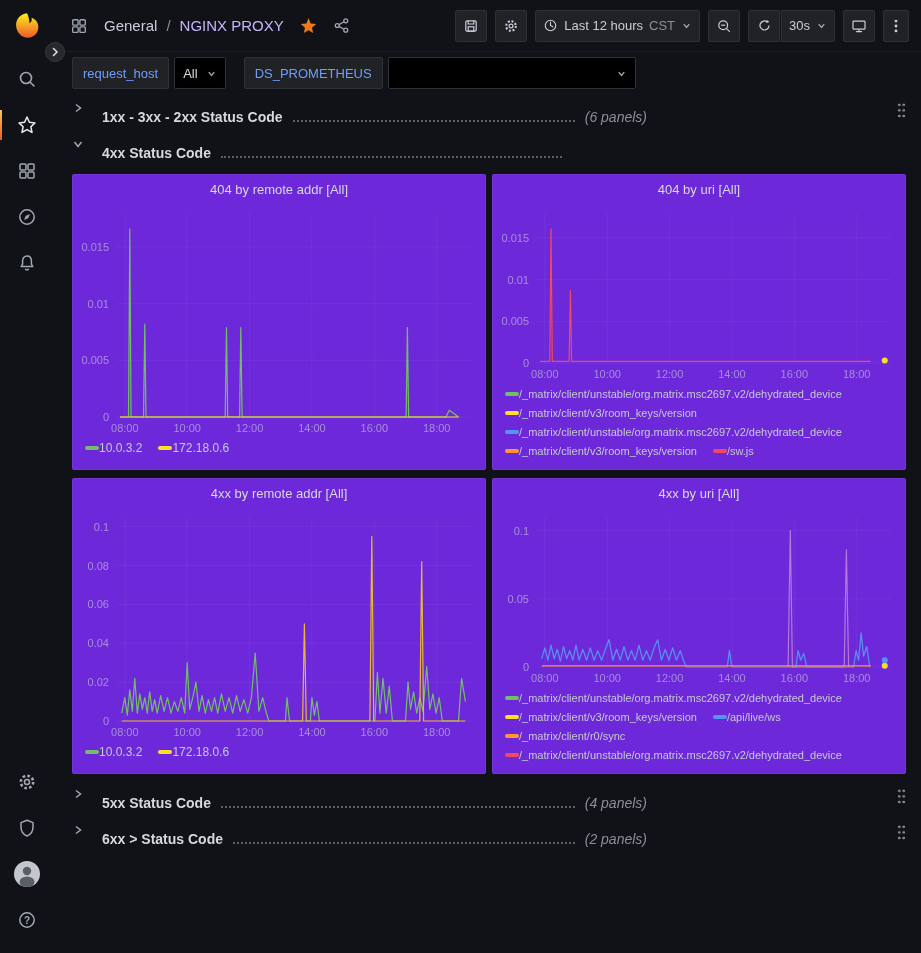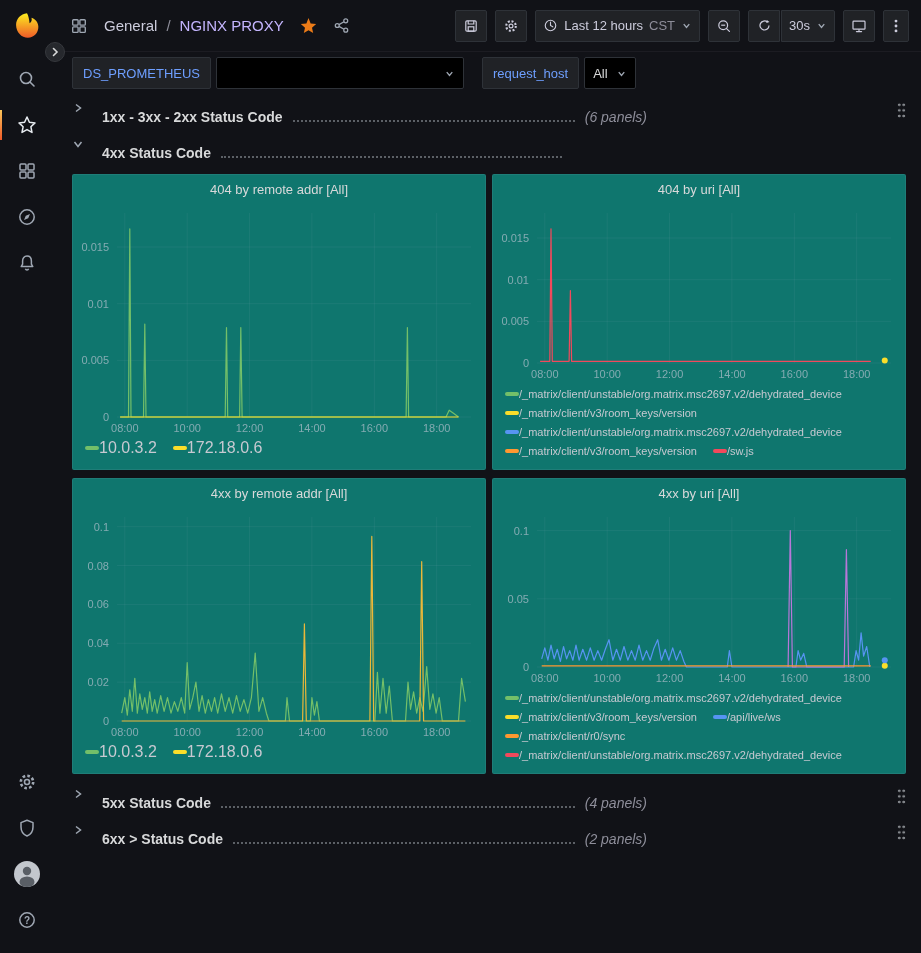--- a/index.html
+++ b/index.html
@@ -84,35 +84,35 @@
   .panel-count { font-size: 14px; font-style: italic; color: #8e8e9a; white-space: nowrap; }
   .drag {
     margin-left: auto; width: 9px; height: 17px;
     background-image: radial-gradient(circle, #84878c 1.2px, transparent 1.5px);
     background-size: 4.5px 5.6px; cursor: grab;
   }
 
   
   .grid { display: grid; grid-template-columns: 414px 414px; gap: 8px 6px; margin: 4px 0 14px; }
   .panel {
-    height: 296px; background: #0f766e; border: 1px solid rgba(204,204,220,0.09);
+    height: 296px; background: #6d28d9; border: 1px solid rgba(204,204,220,0.09);
     border-radius: 2px; display: flex; flex-direction: column; overflow: hidden;
   }
   .panel-header {
     height: 28px; flex: none; display: flex; align-items: center; justify-content: center;
     font-size: 13px; color: #d8d9da; cursor: pointer;
   }
   .chart { width: 100%; flex: none; }
   .chart.tall { height: 234px; }
   .chart.short { height: 180px; }
   .legend {
     flex: 1; overflow: hidden; display: flex; flex-wrap: wrap; align-content: flex-start;
     column-gap: 16px; row-gap: 3px; padding: 3px 12px; line-height: 16px; color: #c7c9d1;
   }
-  .legend.wide { font-size: 16px; }
+  .legend.wide { font-size: 12px; }
   .legend.dense { font-size: 11px; }
   .legend-item { display: flex; align-items: center; gap: 0; cursor: pointer; white-space: nowrap; }
   .swatch { width: 14px; height: 4px; border-radius: 2px; display: inline-block; flex: none; }
 </style>
 </head>
 <body>
 
 <nav class="sidebar">
   <div class="logo-box">
     <svg width="30" height="30" viewBox="0 0 28 28">
@@ -290,32 +290,32 @@
           <circle cx="7" cy="3.5" r="1.6" fill="#ccccdc"></circle>
             <circle cx="7" cy="9" r="1.6" fill="#ccccdc"></circle>
             <circle cx="7" cy="14.5" r="1.6" fill="#ccccdc"></circle>
         </svg>
       </button>
     </div>
   </header>
 
   <div class="subnav">
     <div class="var-group">
+      <span class="var-label">request_host</span>
+      <span class="var-select">
+        <span>All</span>
+        <svg width="11" height="11" viewBox="0 0 12 12">
+          <path d="M3 4.5 L6 8 L9 4.5" fill="none" stroke="#9fa7b3" stroke-width="1.5"></path>
+        </svg>
+      </span>
+    </div>
+    <div class="var-group">
       <span class="var-label">DS_PROMETHEUS</span>
       <span class="var-select ds">
         <span></span>
-        <svg width="11" height="11" viewBox="0 0 12 12">
-          <path d="M3 4.5 L6 8 L9 4.5" fill="none" stroke="#9fa7b3" stroke-width="1.5"></path>
-        </svg>
-      </span>
-    </div>
-    <div class="var-group">
-      <span class="var-label">request_host</span>
-      <span class="var-select">
-        <span>All</span>
         <svg width="11" height="11" viewBox="0 0 12 12">
           <path d="M3 4.5 L6 8 L9 4.5" fill="none" stroke="#9fa7b3" stroke-width="1.5"></path>
         </svg>
       </span>
     </div>
   </div>
 
   <div class="dash">
 
     <div class="row-header">

